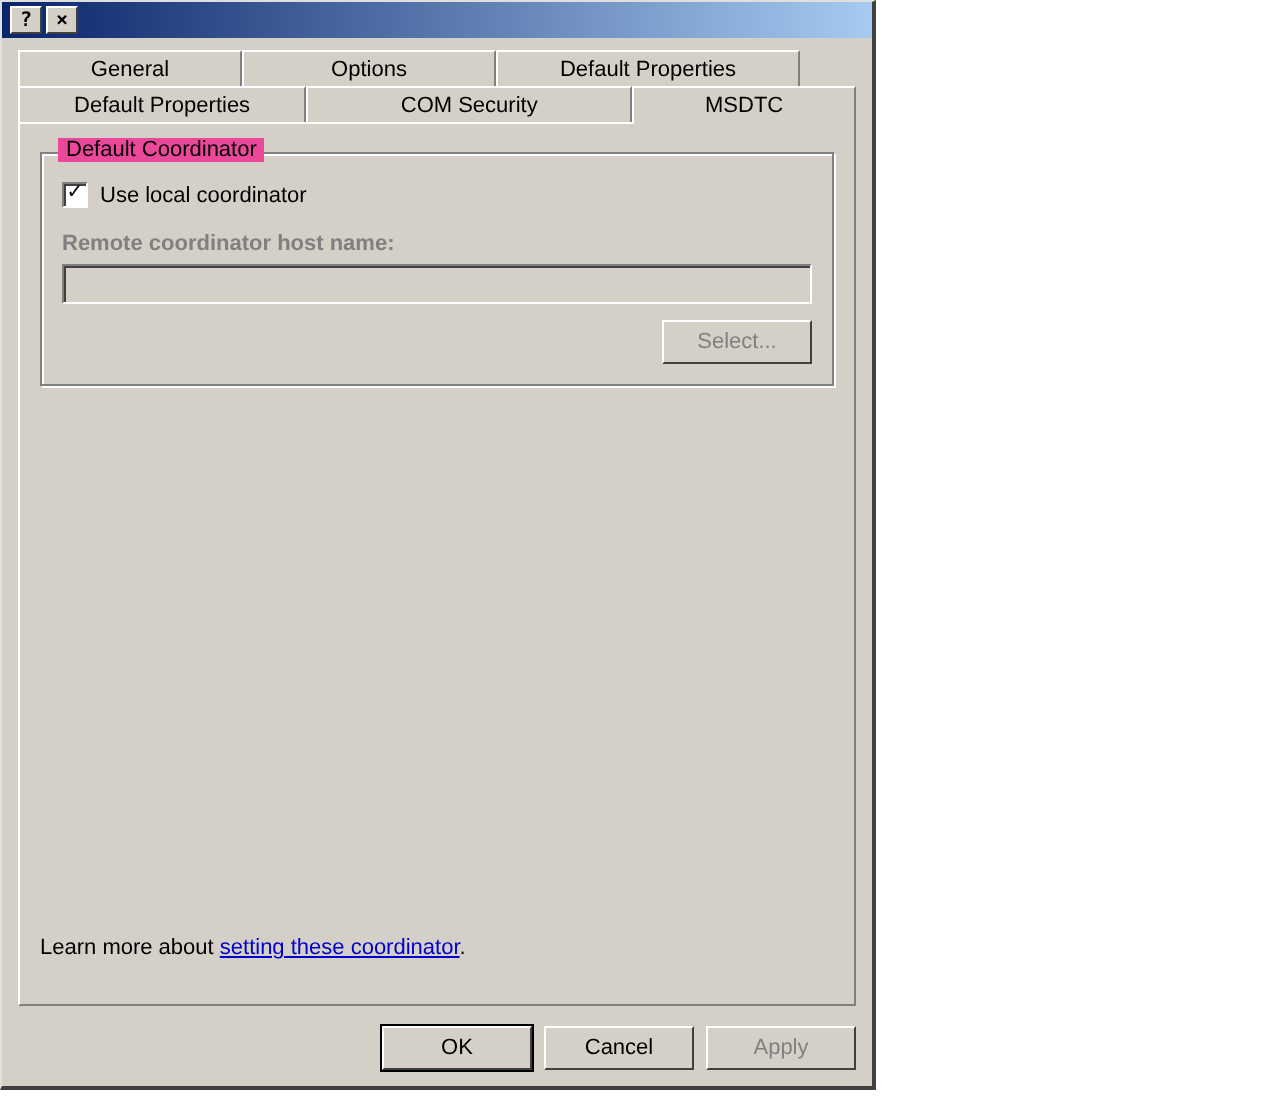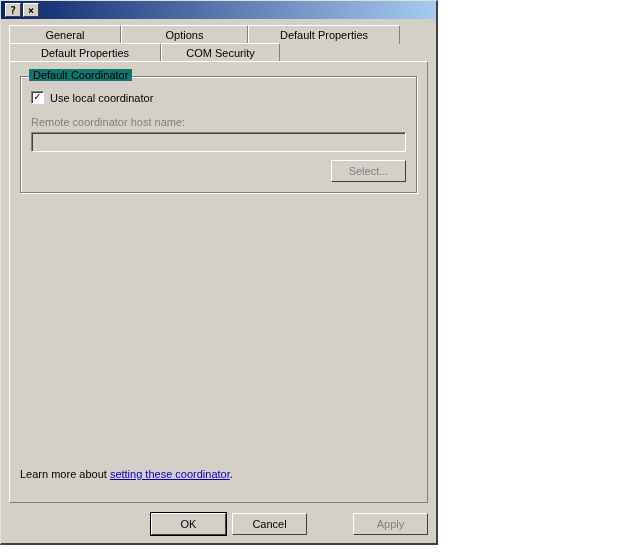--- a/index.html
+++ b/index.html
@@ -114,21 +114,21 @@
     border: 1px solid #808080;
     box-shadow: inset 1px 1px 0 #fff, 1px 1px 0 #fff;
     margin-top: 6px;
     padding: 14px 10px 10px 10px;
     position: relative;
   }
   .groupbox-title {
     position: absolute;
     top: -8px;
     left: 8px;
-    background: #0f766e;
+    background: #ec4899;
     padding: 0 4px;
     font-size: 11px;
     color: #000;
   }
 
   .checkrow { display: flex; align-items: center; margin-bottom: 12px; }
   .cbox {
     width: 13px; height: 13px;
     background: #fff;
     border-top: 1px solid #808080;
@@ -136,21 +136,21 @@
     border-right: 1px solid #fff;
     border-bottom: 1px solid #fff;
     box-shadow: inset 1px 1px 0 #404040;
     display: flex; align-items: center; justify-content: center;
     margin-right: 6px;
     font-size: 10px;
     line-height: 1;
     cursor: default;
   }
   .cbox .mark { color:#000; margin-top:-1px; }
-  .disabled-text { color: #808080; }
+  .disabled-text { color: #808080; font-weight: bold; }
 
   .sunken-input {
     width: 100%;
     height: 20px;
     background: #d4d0c8;
     border-top: 1px solid #808080;
     border-left: 1px solid #808080;
     border-bottom: 1px solid #fff;
     border-right: 1px solid #fff;
     box-shadow: inset 1px 1px 0 #404040;
@@ -164,21 +164,21 @@
     background: #d4d0c8;
     border-top: 1px solid #fff;
     border-left: 1px solid #fff;
     border-bottom: 1px solid #404040;
     border-right: 1px solid #404040;
     display: flex; align-items: center; justify-content: center;
     font-size: 11px;
     padding: 0 12px;
     cursor: default;
   }
-  .btn.disabled { color: #808080; margin-left: 40px; }
+  .btn.disabled { color: #808080; }
   .btn.default { box-shadow: 0 0 0 1px #000; }
 
   .learn { position: absolute; left: 10px; bottom: 22px; font-size: 11px; color:#000; }
   .learn a { color: #0000cc; text-decoration: underline; }
 
   .footer {
     position: absolute;
     right: 8px;
     bottom: 8px;
     display: flex;
@@ -213,22 +213,25 @@
           </div>
         <div class="tab" style="width:152px">
             <span>Default Properties</span>
           </div>
         <div class="tab filler" style="flex:1"></div>
       </div>
       <div class="tabrow bottom">
         <div class="tab" style="width:152px">
             <span>Default Properties</span>
           </div>
-        <div class="tab" style="width:119px">
+        <div class="tab" style="width:172px">
             <span>COM Security</span>
+          </div>
+        <div class="tab active" style="width:118px">
+            <span>MSDTC</span>
           </div>
       </div>
     </div>
 
     <div class="tabpanel">
 
       <div class="groupbox">
         <span class="groupbox-title">Default Coordinator</span>
 
         <div class="checkrow">

